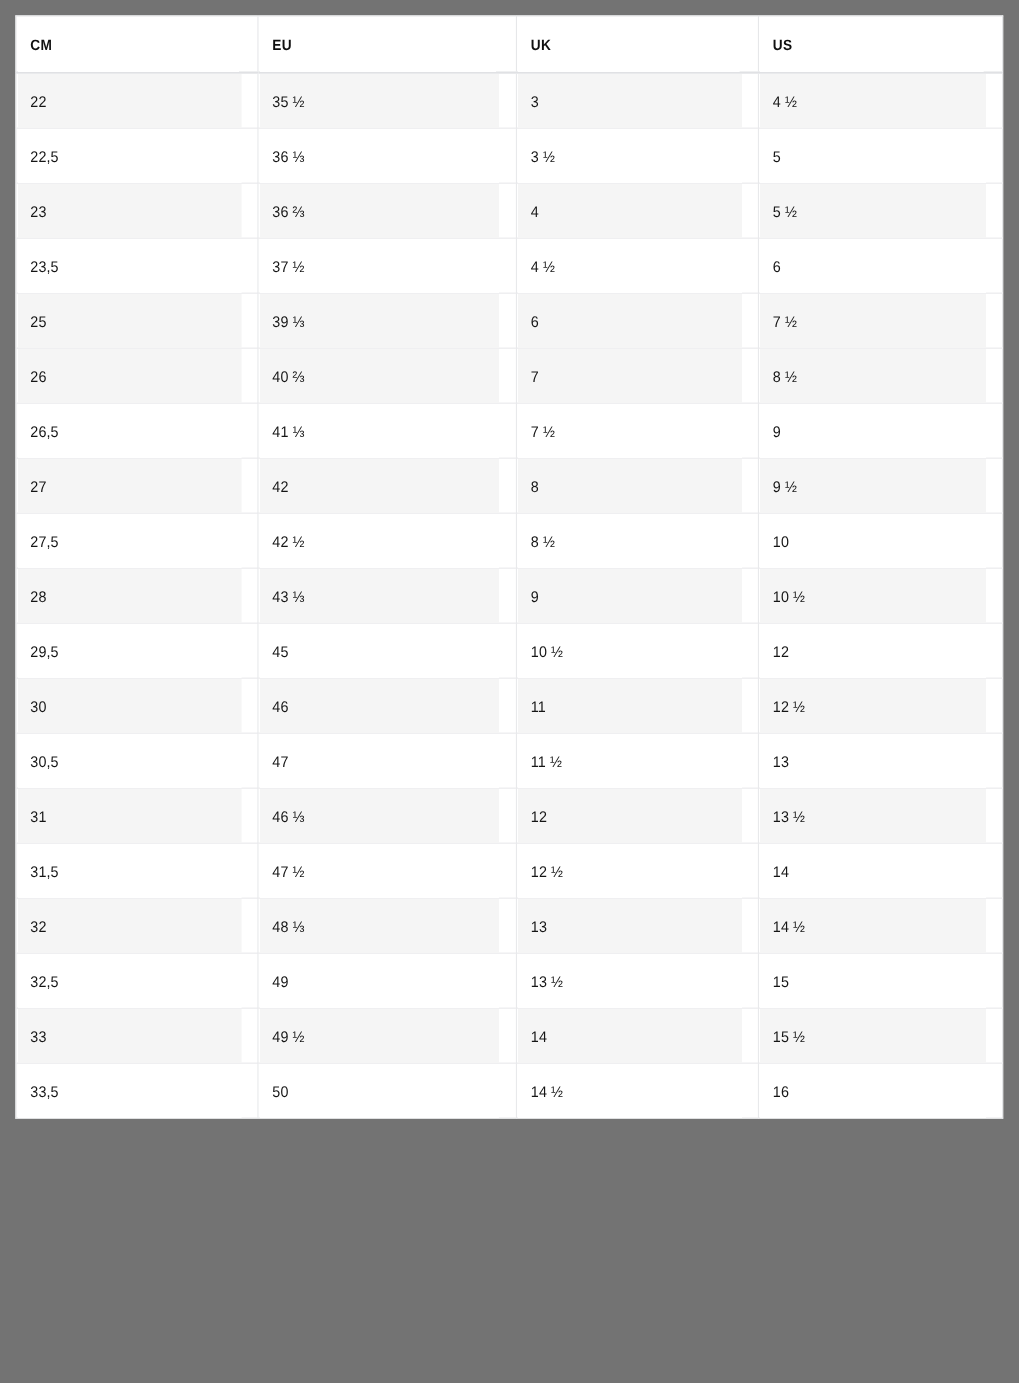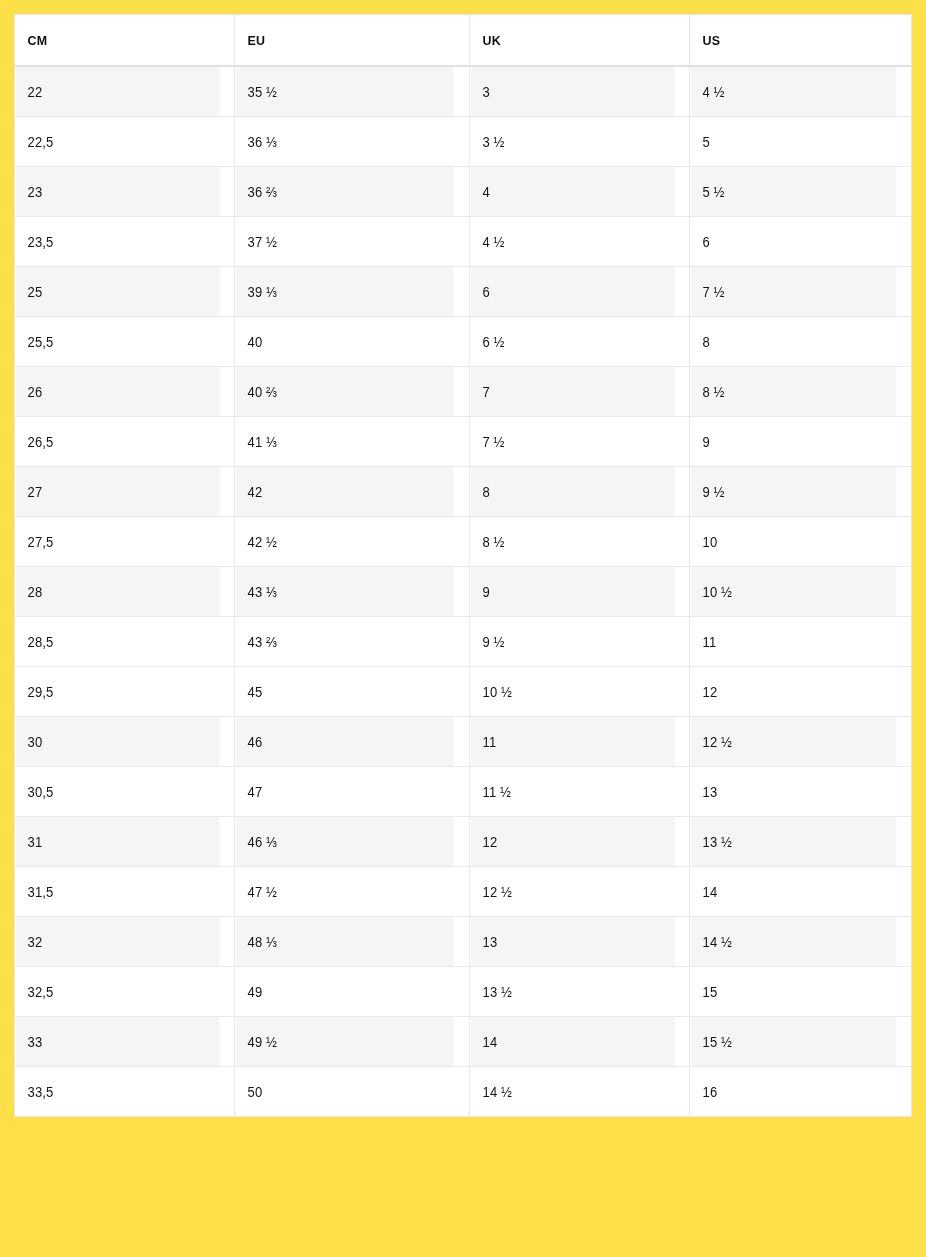--- a/index.html
+++ b/index.html
@@ -11,21 +11,21 @@
     width: 926px;
     height: 1257px;
     font-family: "Liberation Sans", sans-serif;
     -webkit-font-smoothing: antialiased;
   }
 
   .page {
     position: relative;
     width: 926px;
     height: 1257px;
-    background: #fde047;
+    background: #737373;
     box-sizing: border-box;
   }
 
   .size-table-wrap {
     position: absolute;
     left: 14px;
     top: 14px;
     width: 897px;
   }
 
@@ -137,26 +137,20 @@
             <td>37 ½</td>
             <td>4 ½</td>
             <td>6</td>
           </tr>
           <tr class="odd">
             <td>25</td>
             <td>39 ⅓</td>
             <td>6</td>
             <td>7 ½</td>
           </tr>
-          <tr class="even">
-            <td>25,5</td>
-            <td>40</td>
-            <td>6 ½</td>
-            <td>8</td>
-          </tr>
           <tr class="odd">
             <td>26</td>
             <td>40 ⅔</td>
             <td>7</td>
             <td>8 ½</td>
           </tr>
           <tr class="even">
             <td>26,5</td>
             <td>41 ⅓</td>
             <td>7 ½</td>
@@ -174,26 +168,20 @@
             <td>8 ½</td>
             <td>10</td>
           </tr>
           <tr class="odd">
             <td>28</td>
             <td>43 ⅓</td>
             <td>9</td>
             <td>10 ½</td>
           </tr>
           <tr class="even">
-            <td>28,5</td>
-            <td>43 ⅔</td>
-            <td>9 ½</td>
-            <td>11</td>
-          </tr>
-          <tr class="even">
             <td>29,5</td>
             <td>45</td>
             <td>10 ½</td>
             <td>12</td>
           </tr>
           <tr class="odd">
             <td>30</td>
             <td>46</td>
             <td>11</td>
             <td>12 ½</td>

